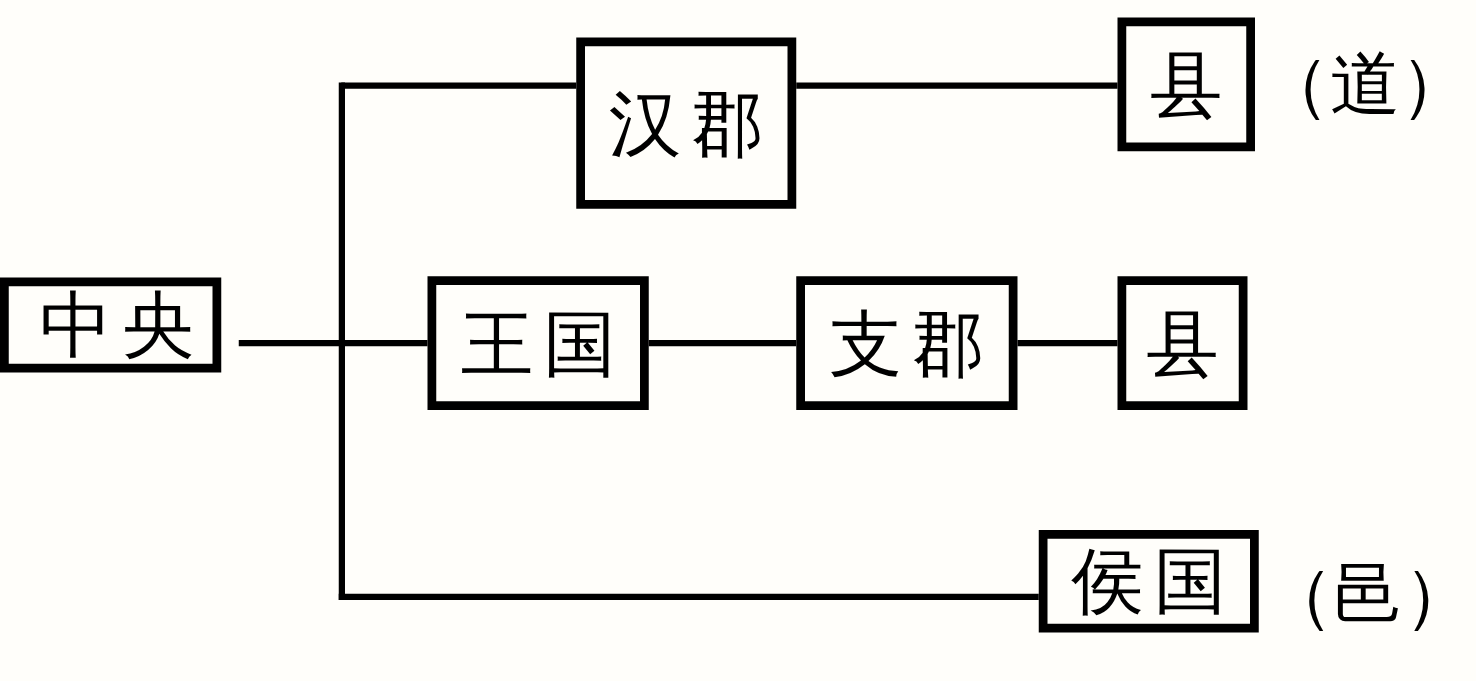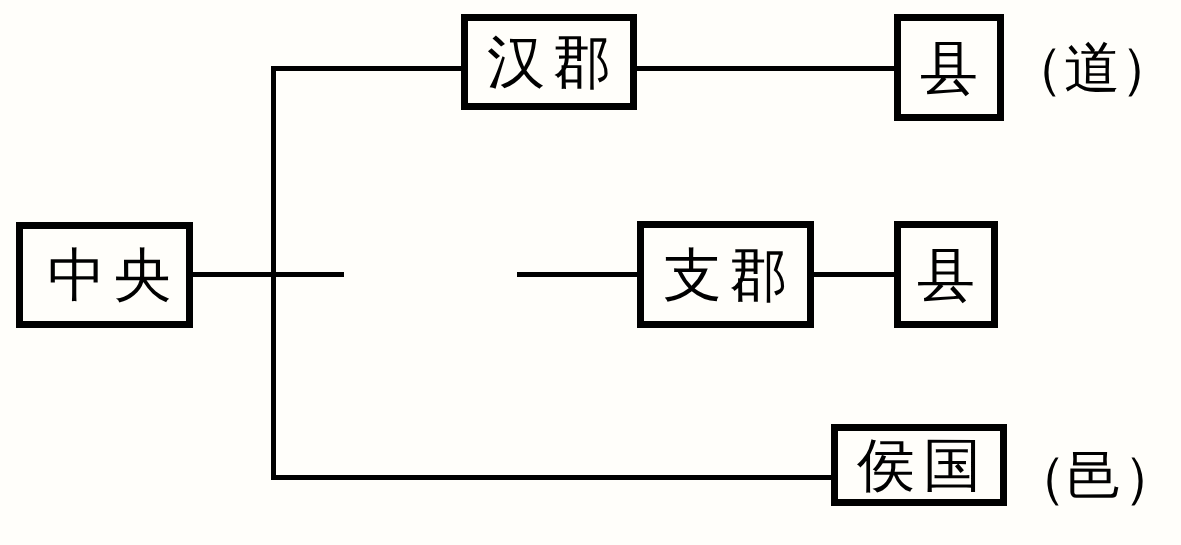--- a/index.html
+++ b/index.html
@@ -55,33 +55,36 @@
 <div class="canvas">
 
   <div class="edge edge-v" style="left:271px; top:66px;  height:414px;"></div>
   <div class="edge edge-h" style="left:273px; top:66px;  width:190px;"></div>
   <div class="edge edge-h" style="left:635px; top:66px;  width:261px;"></div>
   <div class="edge edge-h" style="left:191px; top:272px; width:153px;"></div>
   <div class="edge edge-h" style="left:517px; top:272px; width:122px;"></div>
   <div class="edge edge-h" style="left:812px; top:272px; width:84px;"></div>
   <div class="edge edge-h" style="left:271px; top:475px; width:562px;"></div>
 
-  <div class="node-box" style="left:16px;  top:222px; width:177px; height:106px;padding-left:10px;">
+  <div class="node-box" style="left:0;  top:222px; width:177px; height:76px;padding-left:10px;">
     <span class="node-label">中央</span>
   </div>
 
-  <div class="node-box" style="left:461px; top:14px;  width:176px; height:96px;">
+  <div class="node-box" style="left:461px; top:30px;  width:176px; height:137px;">
     <span class="node-label">汉郡</span>
   </div>
 
   <div class="node-box" style="left:894px; top:14px;  width:110px; height:107px;">
     <span class="node-label">县</span>
   </div>
   <div class="suffix-label" style="left:1008px; top:14px; height:107px;">（道）</div>
 
+  <div class="node-box" style="left:342px; top:221px; width:177px; height:107px;">
+    <span class="node-label">王国</span>
+  </div>
 
   <div class="node-box" style="left:637px; top:221px; width:177px; height:107px;">
     <span class="node-label">支郡</span>
   </div>
 
   <div class="node-box" style="left:894px; top:221px; width:104px; height:107px;">
     <span class="node-label">县</span>
   </div>
 
   <div class="node-box" style="left:831px; top:424px; width:176px; height:82px;">

